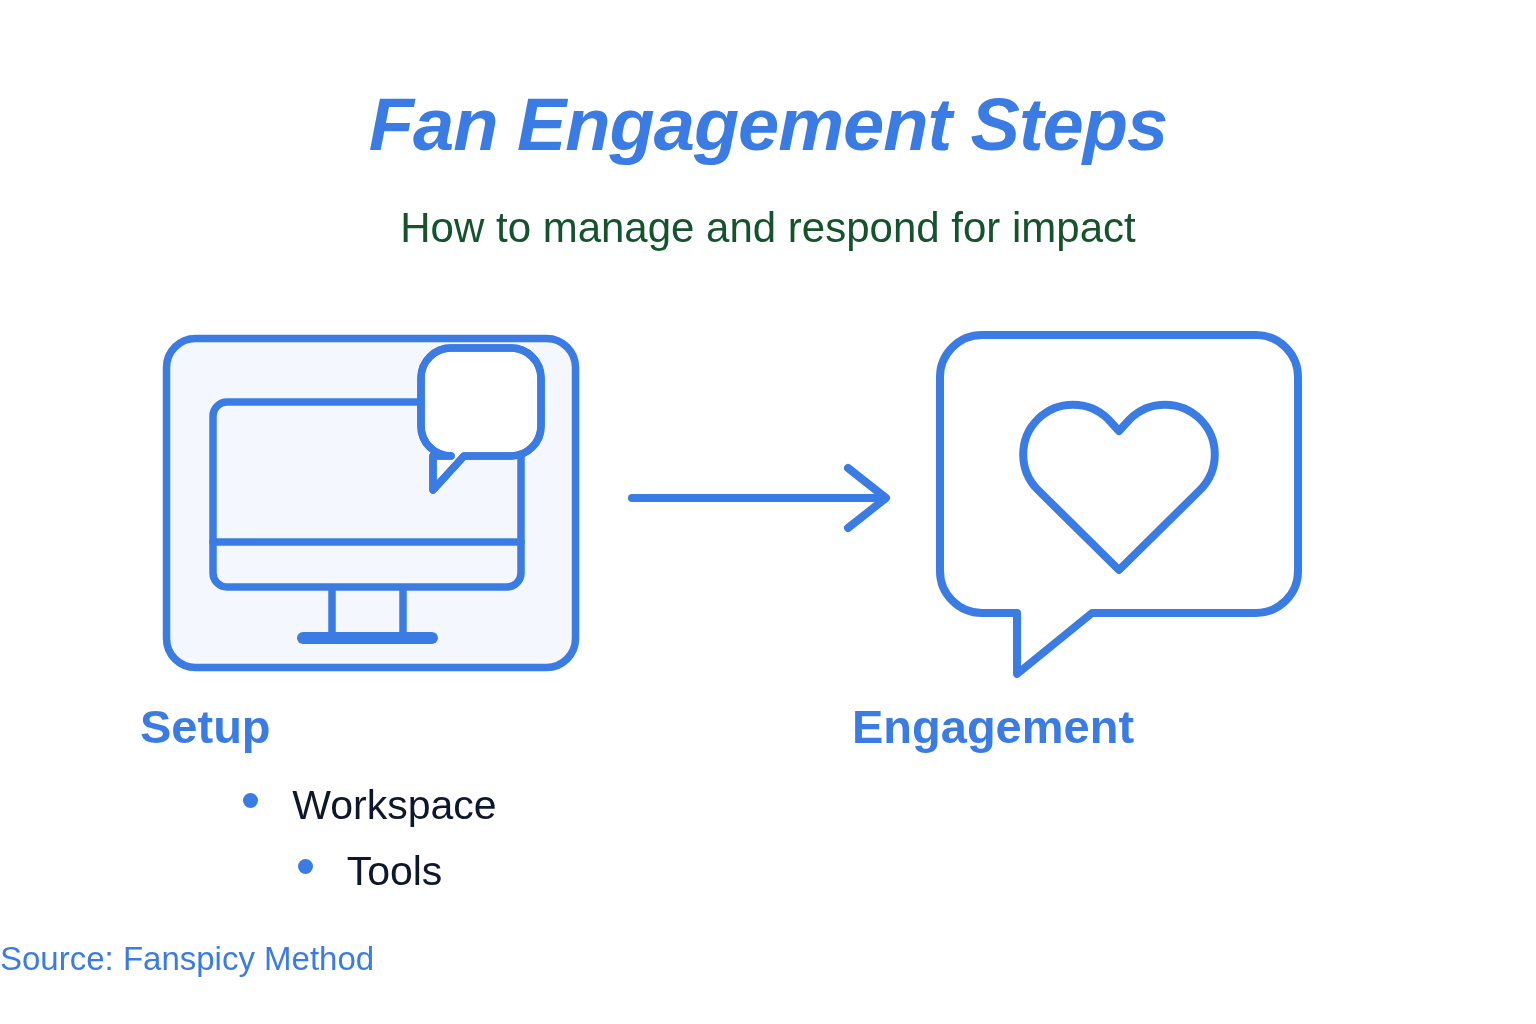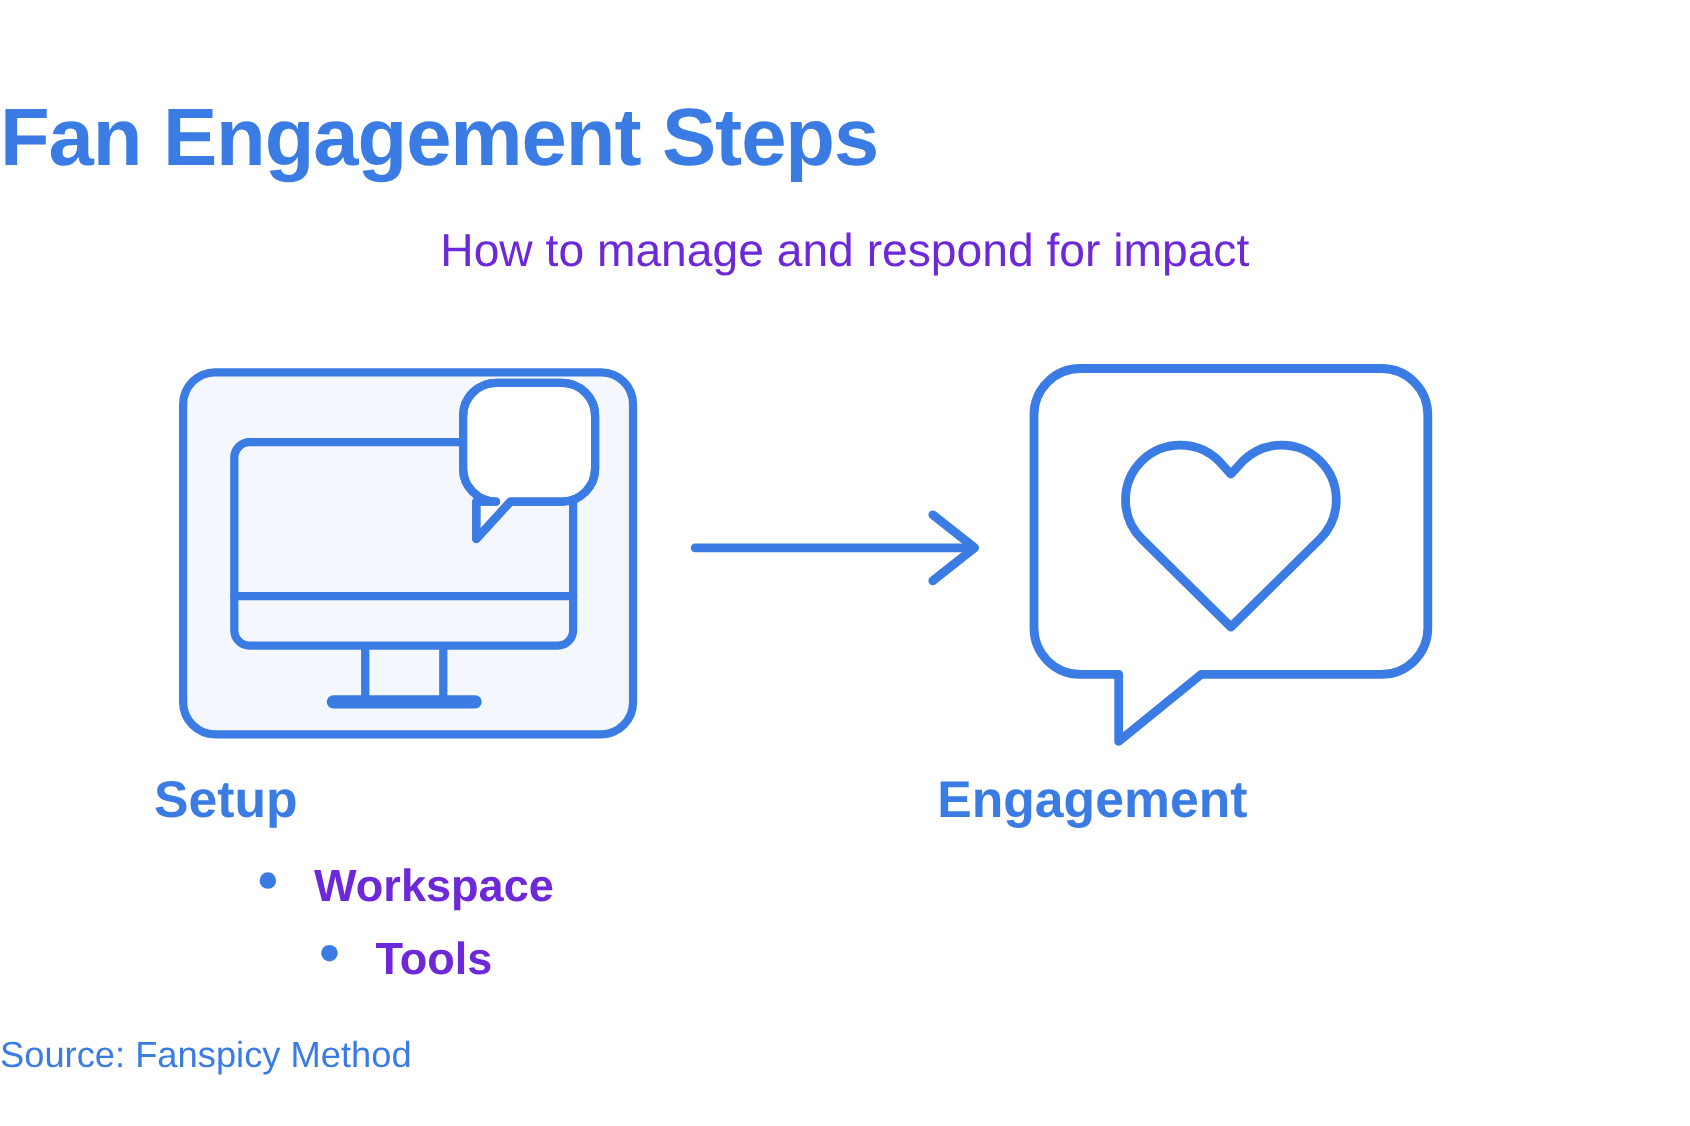--- a/index.html
+++ b/index.html
@@ -20,36 +20,38 @@
     inset: 0;
     background: #ffffff;
   }
 
   
   .title {
     position: absolute;
     top: 86px;
     left: 0;
     width: 1536px;
+    text-align: center;
     font-size: 74px;
     font-weight: bold;
     letter-spacing: -1px;
     color: #3b7ce4;
     line-height: 1.05;
     white-space: nowrap;
+    font-style: italic;
   }
   .subtitle {
     position: absolute;
     top: 204px;
     left: 0;
     width: 1536px;
     text-align: center;
     font-size: 42px;
     font-weight: 400;
-    color: #6d28d9;
+    color: #14532d;
     line-height: 1.15;
     white-space: nowrap;
   }
 
   
   .icon-slot {
     position: absolute;
   }
   .icon-slot.left  { left: 155px;  top: 327px; width: 432px; height: 352px; }
   .icon-slot.right { left: 930px;  top: 327px; width: 378px; height: 360px; }
@@ -90,24 +92,23 @@
     padding: 0;
     display: flex;
     flex-direction: column;
     align-items: center;
   }
   .bullets li {
     display: flex;
     align-items: baseline;
     gap: 34px;
     font-size: 41px;
-    color: #6d28d9;
+    color: #0f172a;
     line-height: 1.62;
     white-space: nowrap;
-    font-weight: bold;
   }
   .dot {
     width: 15px;
     height: 15px;
     border-radius: 50%;
     background: #3b7ce4;
     flex: 0 0 auto;
     position: relative;
     top: -11px;
   }

